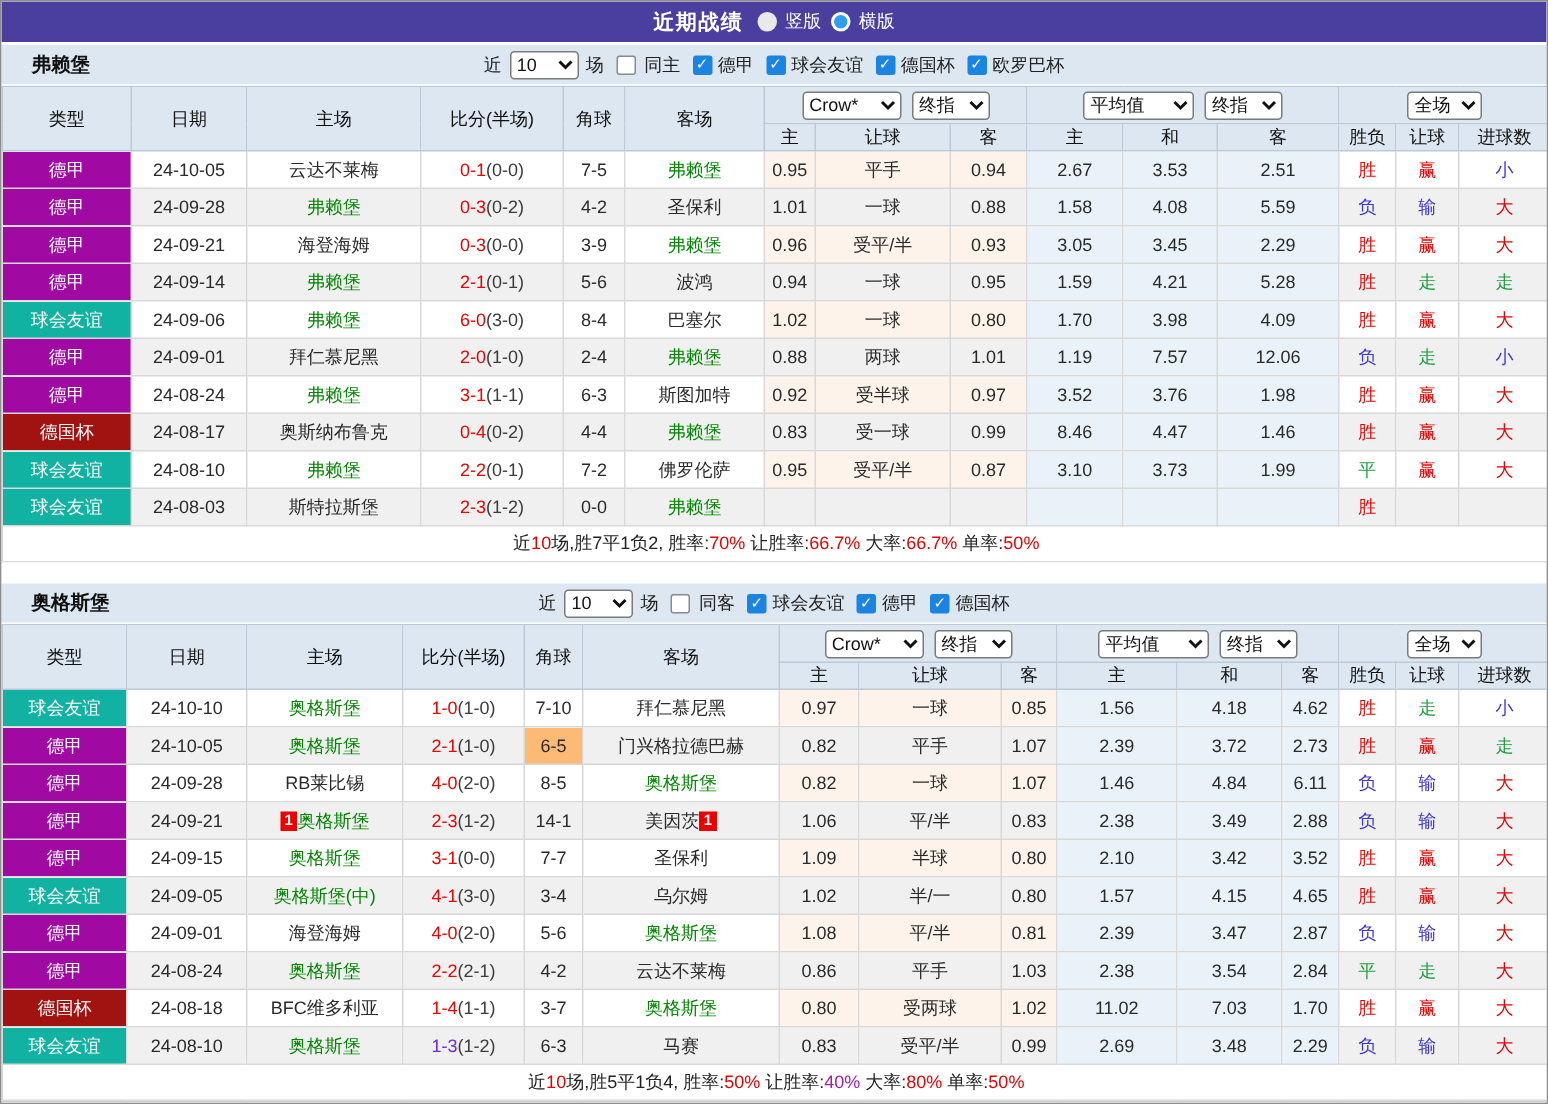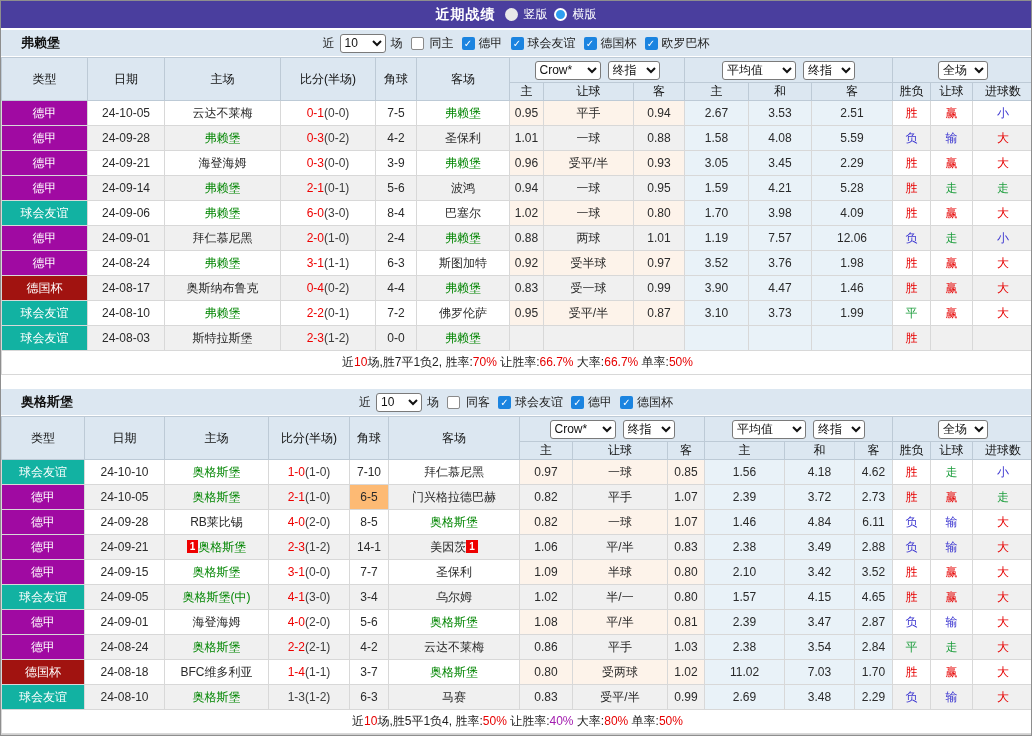--- a/index.html
+++ b/index.html
@@ -289,21 +289,21 @@
           <tr>
             <td class="league" style="background: rgb(161, 19, 16);">德国杯</td>
             <td style="background: rgb(240, 240, 240);">24-08-17</td>
             <td style="background: rgb(240, 240, 240);"><span>奥斯纳布鲁克</span></td>
             <td style="background: rgb(240, 240, 240);"><span style="color: rgb(238, 0, 0);">0-4</span><span class="score-half">(0-2)</span></td>
             <td style="background: rgb(240, 240, 240);">4-4</td>
             <td style="background: rgb(240, 240, 240);"><span style="color: rgb(2, 134, 2);">弗赖堡</span></td>
             <td style="background: rgb(240, 240, 240);">0.83</td>
             <td style="background: rgb(240, 240, 240);">受一球</td>
             <td style="background: rgb(240, 240, 240);">0.99</td>
-            <td style="background: rgb(233, 242, 248);">3.90</td>
+            <td style="background: rgb(233, 242, 248);">8.46</td>
             <td style="background: rgb(233, 242, 248);">4.47</td>
             <td style="background: rgb(233, 242, 248);">1.46</td>
             <td style="background: rgb(240, 240, 240); color: rgb(230, 0, 0);">胜</td>
             <td style="background: rgb(240, 240, 240); color: rgb(230, 0, 0);">赢</td>
             <td style="background: rgb(240, 240, 240); color: rgb(230, 0, 0);">大</td>
           </tr>
           <tr>
             <td class="league" style="background: rgb(18, 178, 162);">球会友谊</td>
             <td style="background: rgb(255, 255, 255);">24-08-10</td>
             <td style="background: rgb(255, 255, 255);"><span style="color: rgb(2, 134, 2);">弗赖堡</span></td>
@@ -570,21 +570,21 @@
             <td style="background: rgb(233, 242, 248);">7.03</td>
             <td style="background: rgb(233, 242, 248);">1.70</td>
             <td style="background: rgb(255, 255, 255); color: rgb(230, 0, 0);">胜</td>
             <td style="background: rgb(255, 255, 255); color: rgb(230, 0, 0);">赢</td>
             <td style="background: rgb(255, 255, 255); color: rgb(230, 0, 0);">大</td>
           </tr>
           <tr>
             <td class="league" style="background: rgb(18, 178, 162);">球会友谊</td>
             <td style="background: rgb(240, 240, 240);">24-08-10</td>
             <td style="background: rgb(240, 240, 240);"><span style="color: rgb(2, 134, 2);">奥格斯堡</span></td>
-            <td style="background: rgb(240, 240, 240);"><span style="color: #404040;">1-3</span><span class="score-half">(1-2)</span></td>
+            <td style="background: rgb(240, 240, 240);"><span style="color: #6d28d9;">1-3</span><span class="score-half">(1-2)</span></td>
             <td style="background: rgb(240, 240, 240);">6-3</td>
             <td style="background: rgb(240, 240, 240);"><span>马赛</span></td>
             <td style="background: rgb(240, 240, 240);">0.83</td>
             <td style="background: rgb(240, 240, 240);">受平/半</td>
             <td style="background: rgb(240, 240, 240);">0.99</td>
             <td style="background: rgb(233, 242, 248);">2.69</td>
             <td style="background: rgb(233, 242, 248);">3.48</td>
             <td style="background: rgb(233, 242, 248);">2.29</td>
             <td style="background: rgb(240, 240, 240); color: rgb(59, 53, 208);">负</td>
             <td style="background: rgb(240, 240, 240); color: rgb(59, 53, 208);">输</td>

